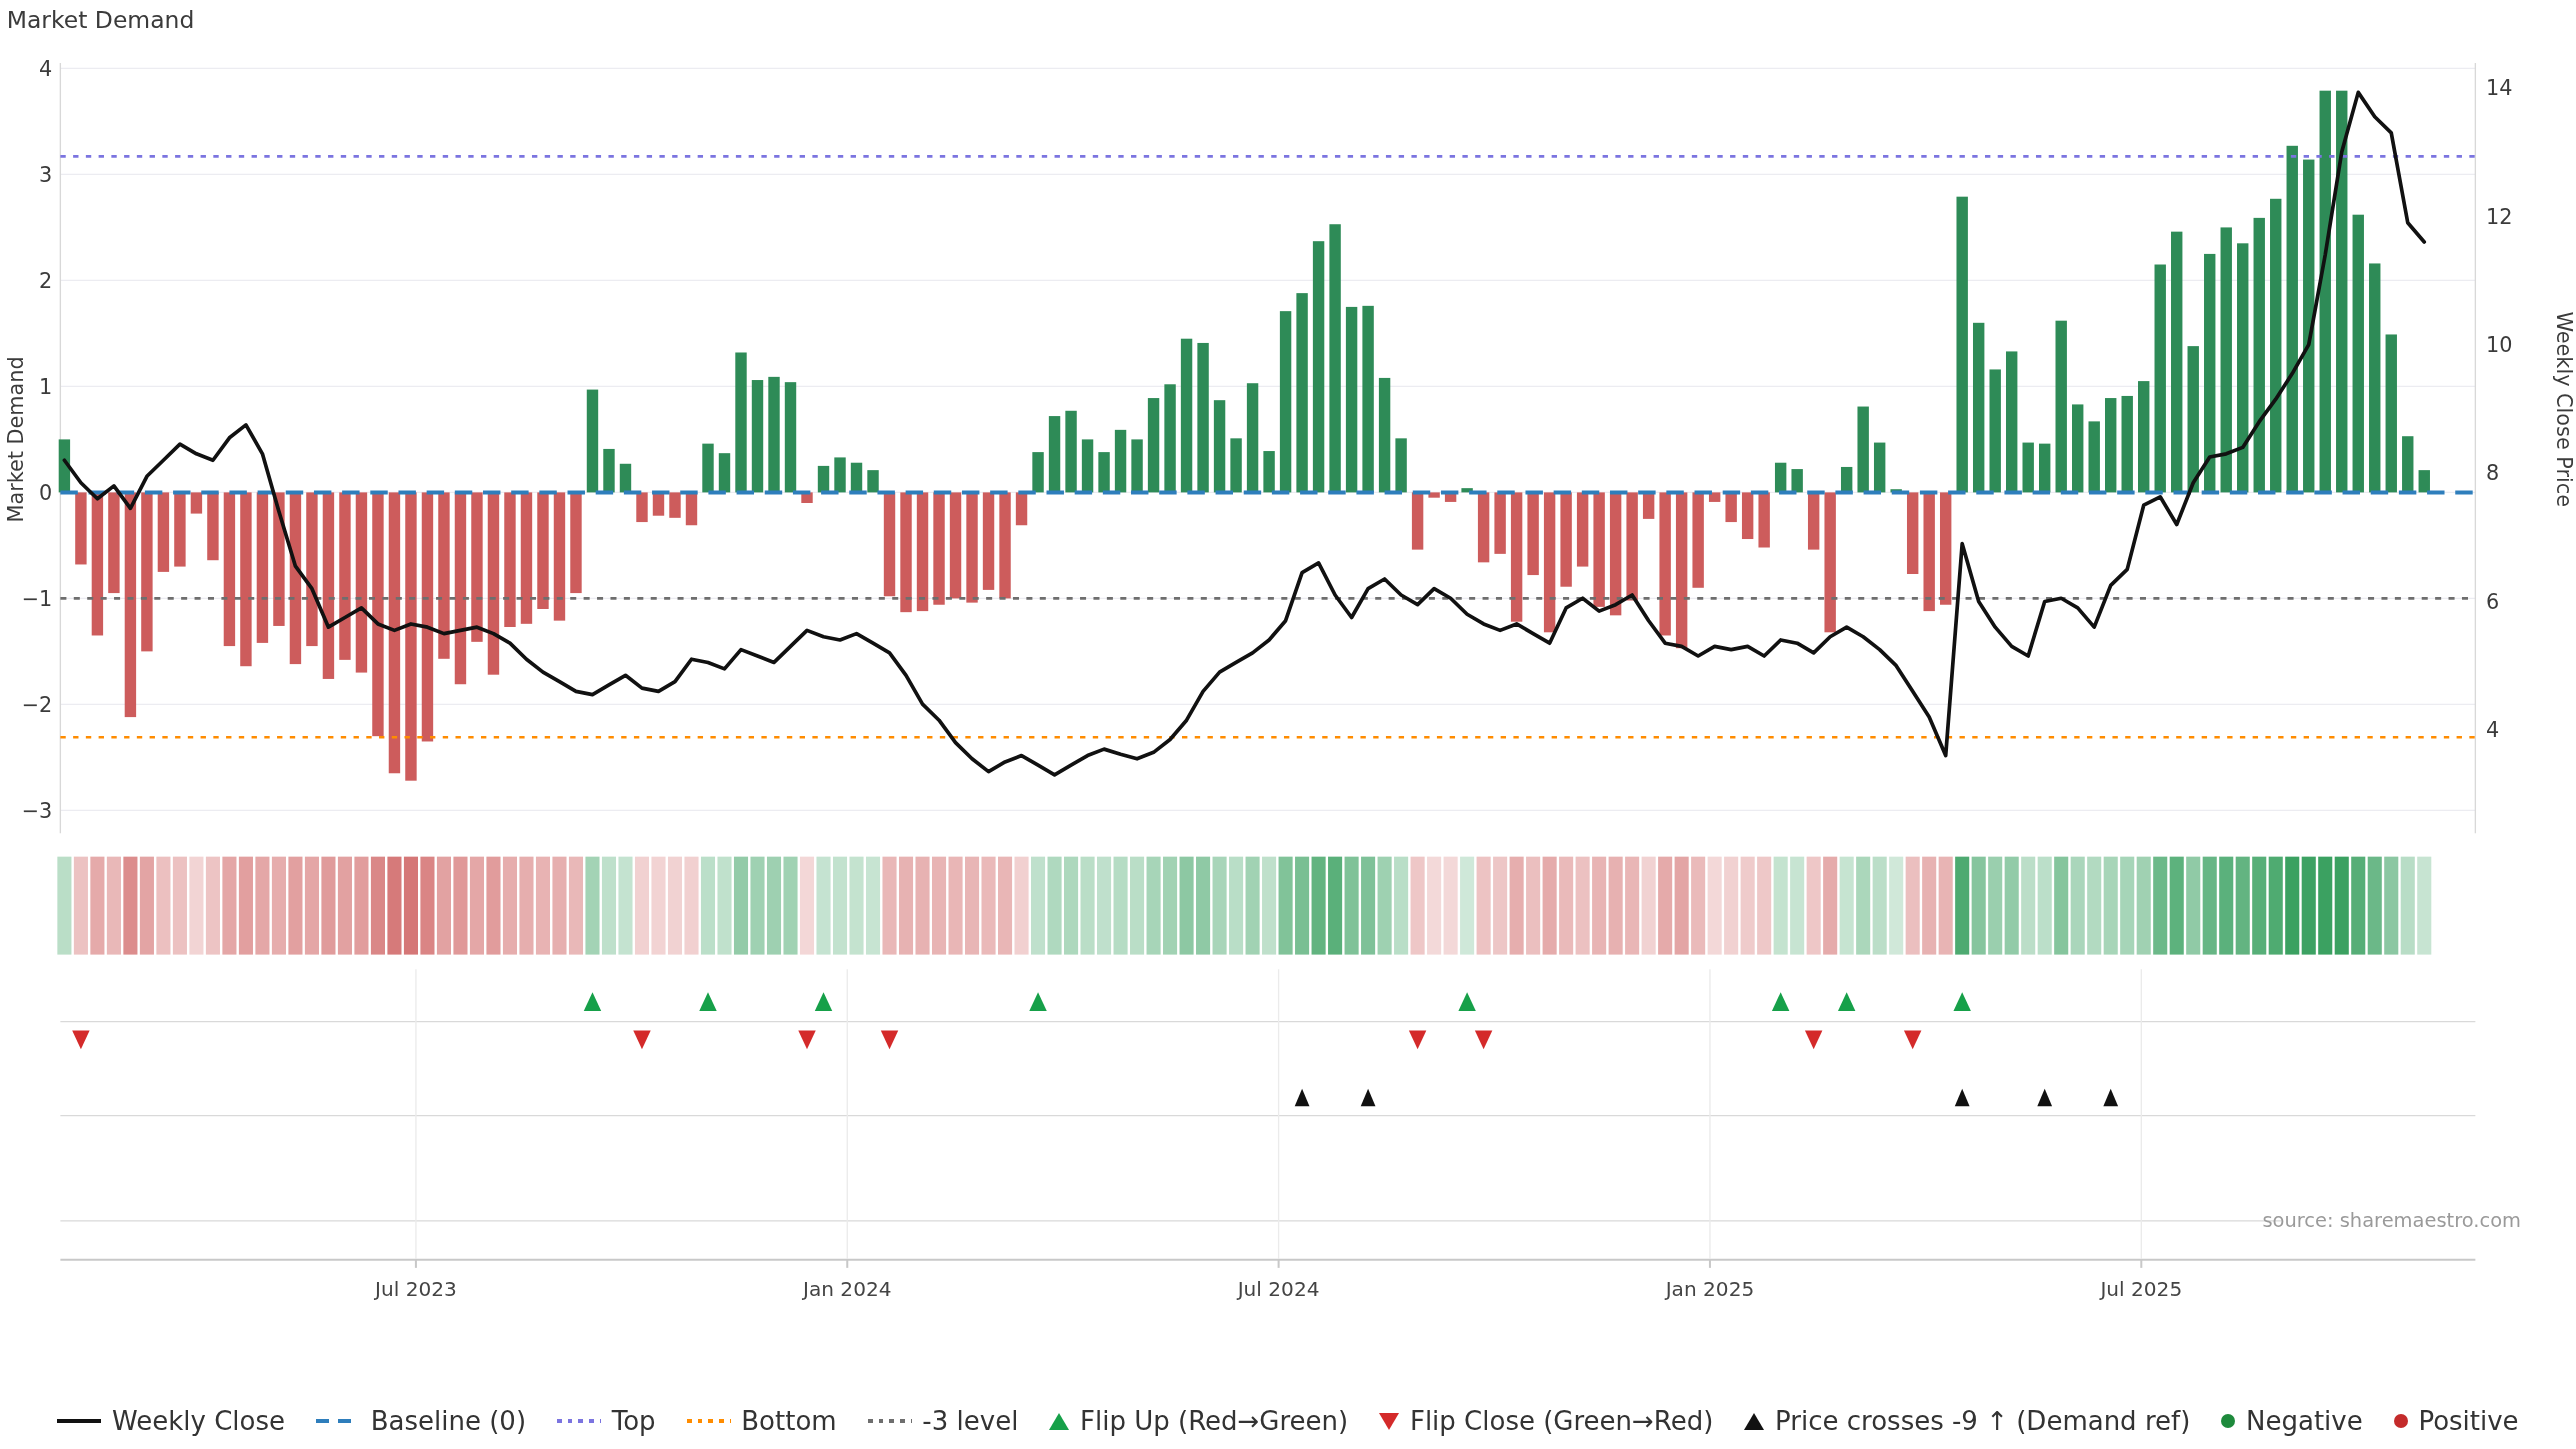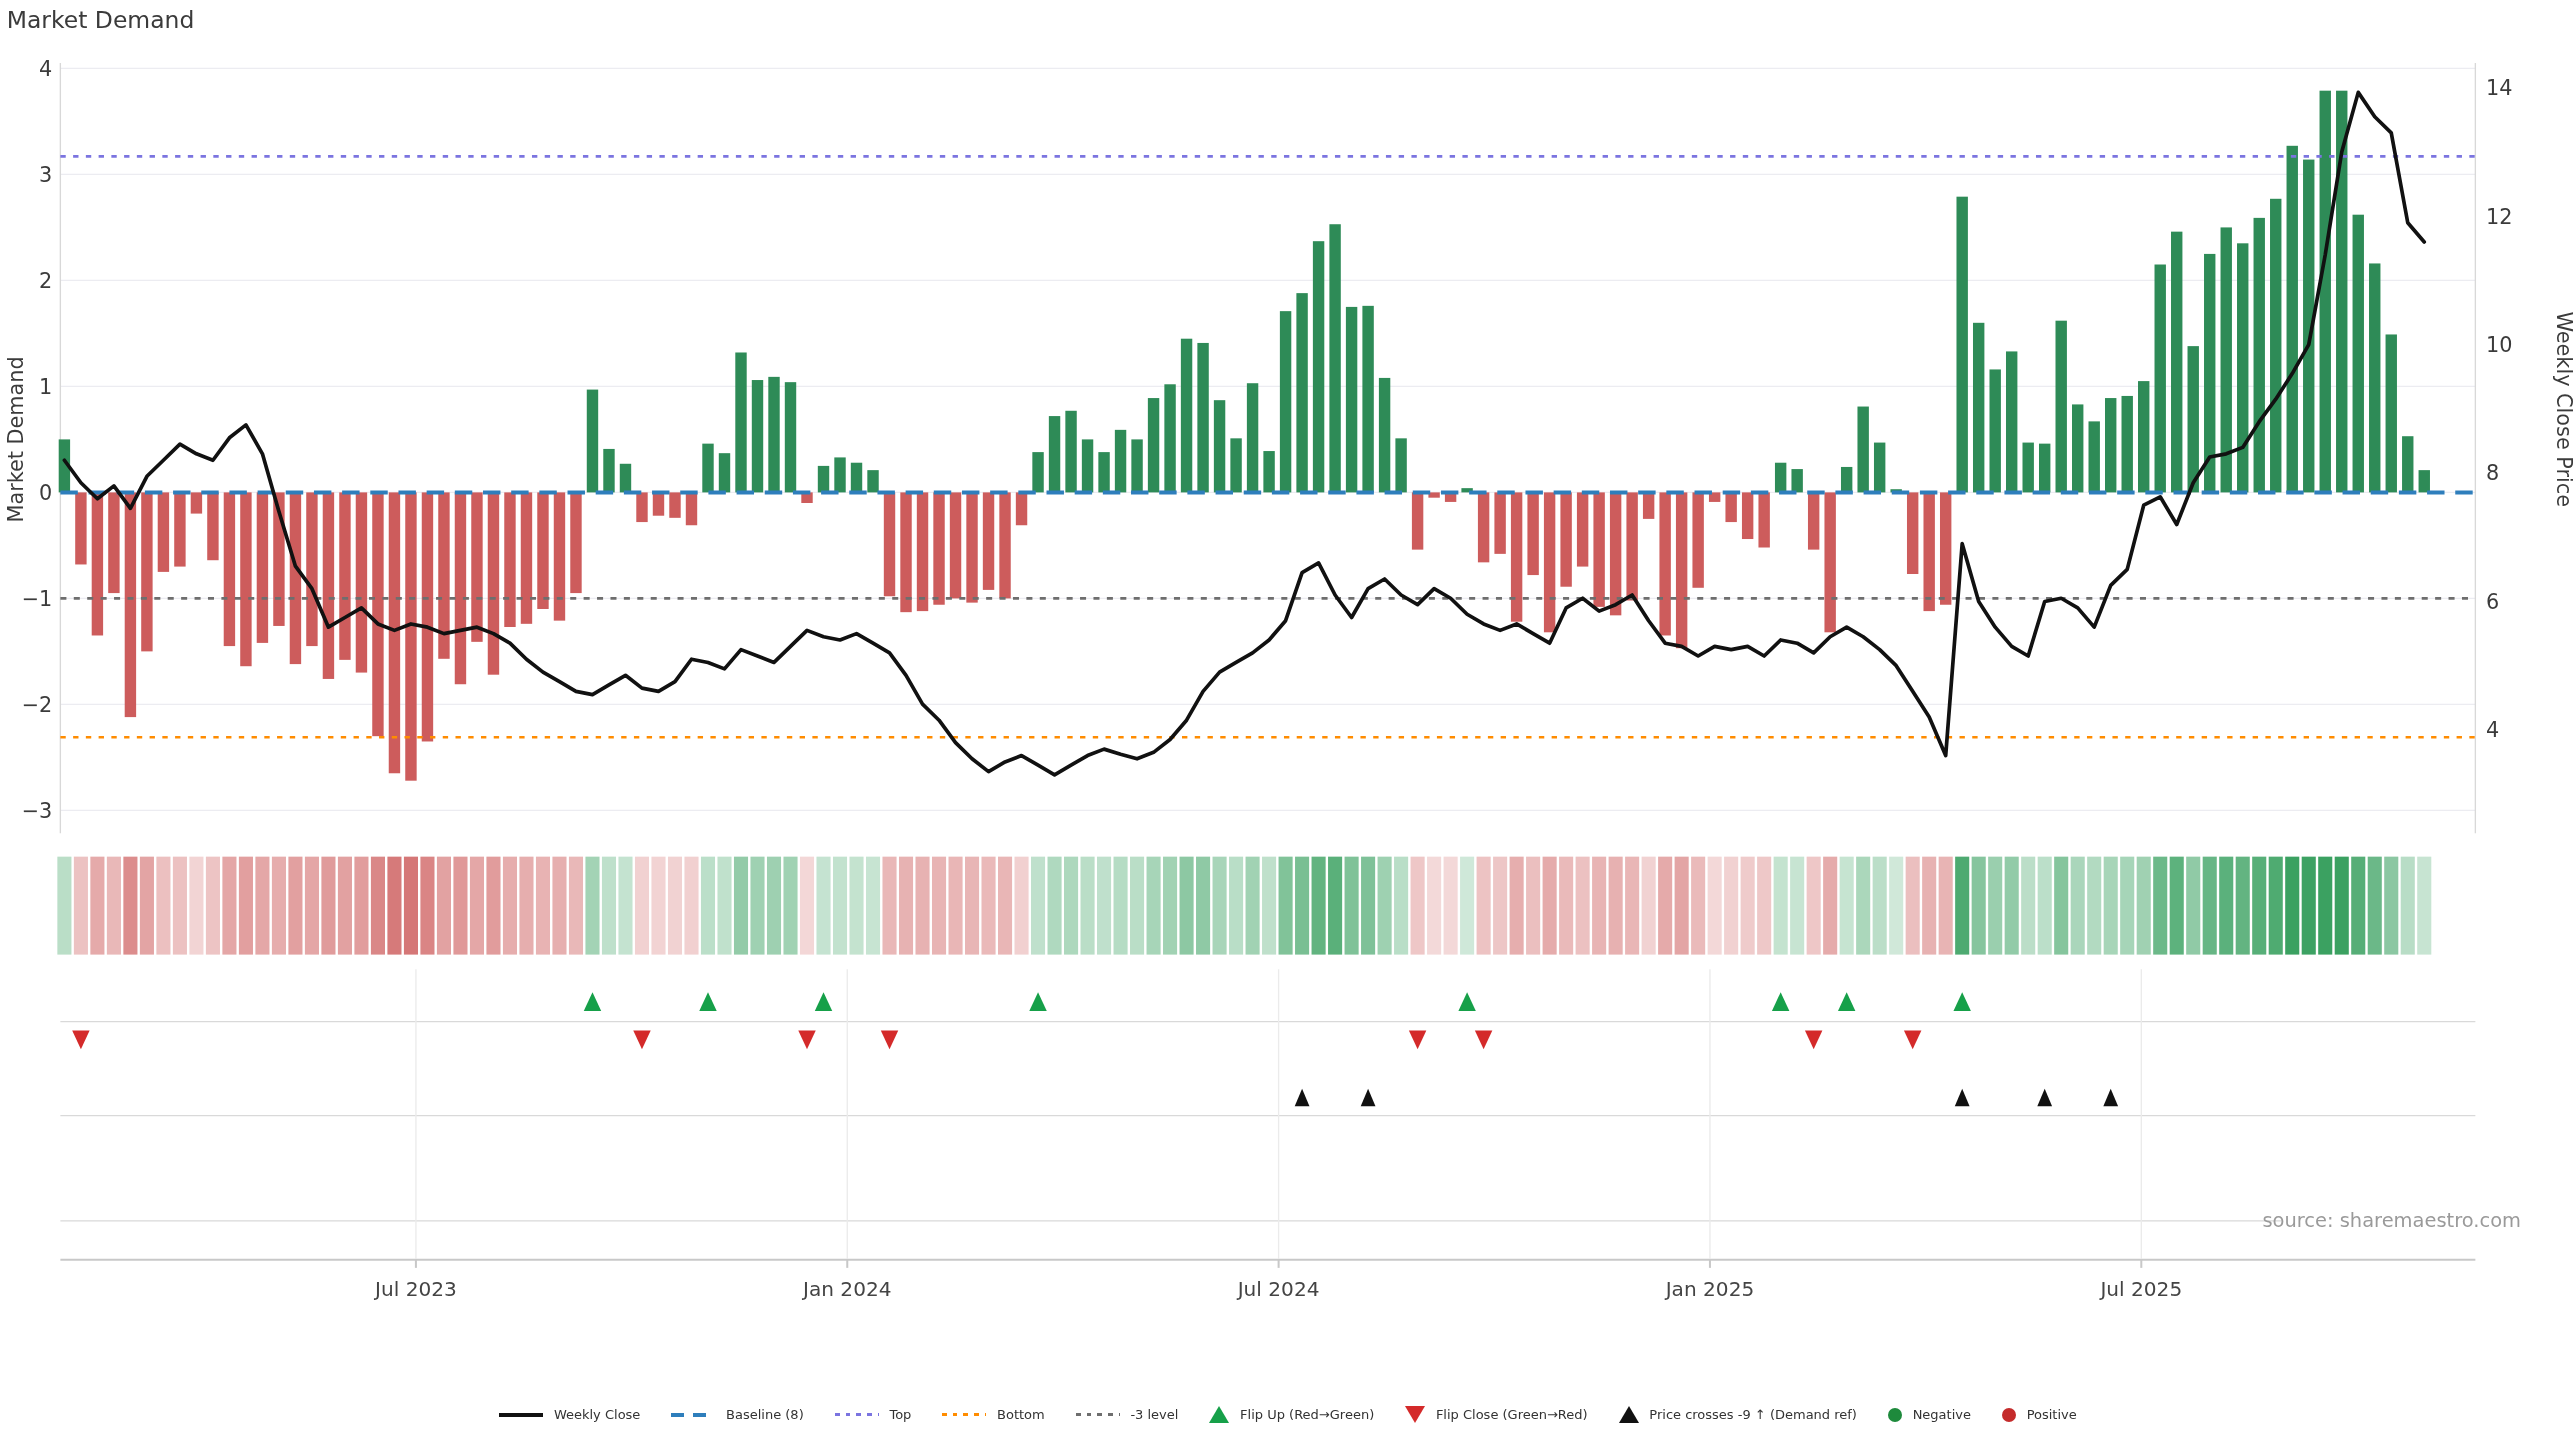--- a/index.html
+++ b/index.html
@@ -1,20 +1,20 @@
 <!DOCTYPE html>
 <html style="font-size:10.7px"><head>
 <meta charset="utf-8">
 <style>
   html,body{margin:0;padding:0;background:#ffffff;}
   body{width:2576px;height:1449px;overflow:hidden;font-family:"DejaVu Sans",sans-serif;}
   .page{position:relative;width:2576px;height:1449px;background:#fff;}
   svg{position:absolute;top:0;left:0;}
   text{font-family:"DejaVu Sans",sans-serif;}
-  #legend{position:absolute;top:1406px;left:0;width:2576px;display:flex;justify-content:center;align-items:center;gap:31px;font-size:13px;color:#333;}
+  #legend{position:absolute;top:1406px;left:0;width:2576px;display:flex;justify-content:center;align-items:center;gap:31px;font-size:26px;color:#333;}
   .leg-item{display:flex;align-items:center;gap:10.7px;white-space:nowrap;}
   .sym{display:inline-block;}
   .sym-line{width:44px;height:0;border-top:4px solid #111;}
   .sym-dashes{width:44px;height:4px;}
   .sym-dots{width:44px;height:3.4px;}
   .sym-tri-up{width:0;height:0;border-left:10px solid transparent;border-right:10px solid transparent;}
   .sym-tri-down{width:0;height:0;border-left:10px solid transparent;border-right:10px solid transparent;}
   .sym-dot{width:14px;height:14px;border-radius:50%;}
 </style>
 </head>
@@ -405,21 +405,21 @@
     <text x="3758" y="1829" text-anchor="end" font-size="29" fill="#9a9a9a">source: sharemaestro.com</text>
   </svg>
 
   <div id="legend">
       <div class="leg-item">
         <span class="sym sym-line" style="border-top-color: rgb(17, 17, 17);"></span>
         <span>Weekly Close</span>
       </div>
       <div class="leg-item">
         <span class="sym sym-dashes" style="background: repeating-linear-gradient(90deg, rgb(46, 126, 188) 0px, rgb(46, 126, 188) 13.4px, transparent 13.4px, transparent 22px);"></span>
-        <span>Baseline (8)</span>
+        <span>Baseline (0)</span>
       </div>
       <div class="leg-item">
         <span class="sym sym-dots" style="background: repeating-linear-gradient(90deg, rgb(123, 116, 224) 0px, rgb(123, 116, 224) 4.7px, transparent 4.7px, transparent 10.7px);"></span>
         <span>Top</span>
       </div>
       <div class="leg-item">
         <span class="sym sym-dots" style="background: repeating-linear-gradient(90deg, rgb(255, 140, 0) 0px, rgb(255, 140, 0) 4.7px, transparent 4.7px, transparent 10.7px);"></span>
         <span>Bottom</span>
       </div>
       <div class="leg-item">

